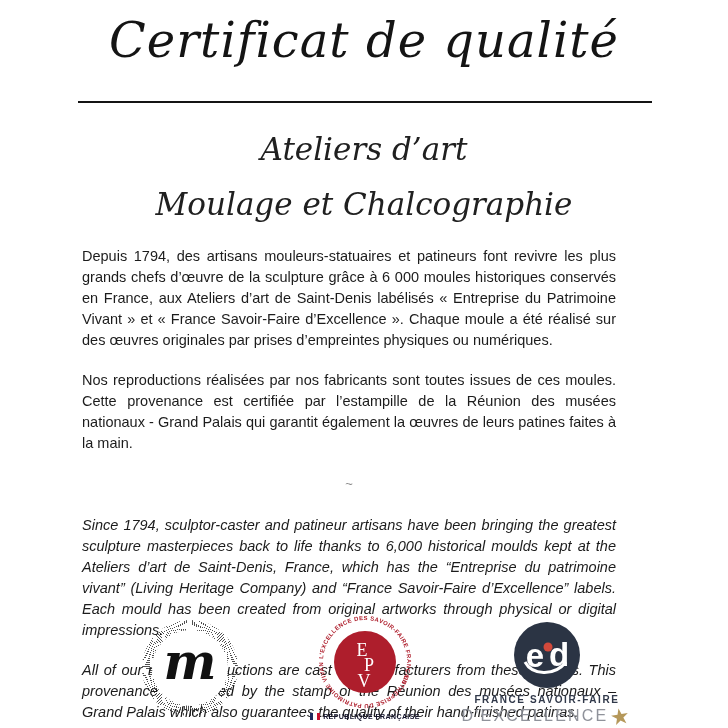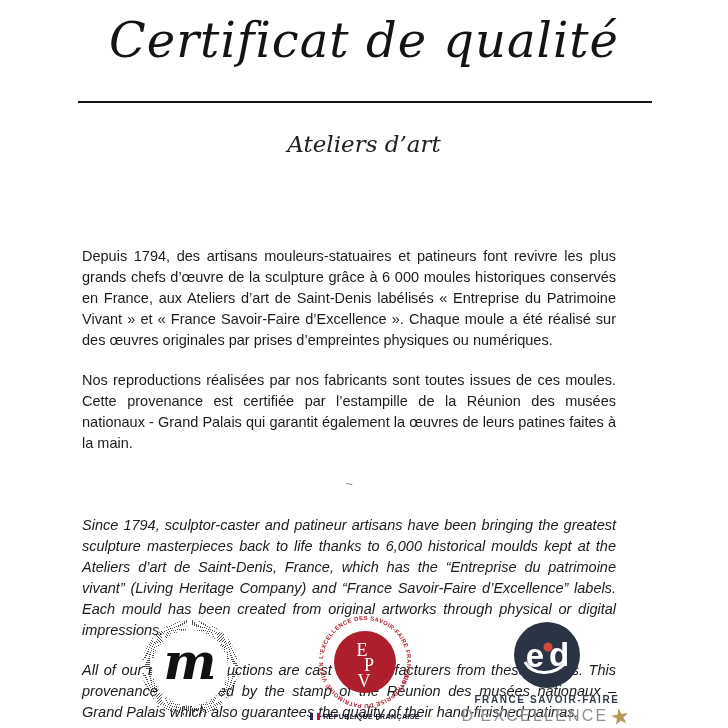--- a/index.html
+++ b/index.html
@@ -31,21 +31,21 @@
     width: 574px; height: 2px;
     background: #141414;
   }
   .cert-subtitle {
     position: absolute;
     left: 0; width: 728px;
     text-align: center;
     font-family: "DejaVu Serif", serif;
     font-style: italic;
     font-weight: 400;
-    font-size: 23px;
+    font-size: 31px;
     color: #202020;
   }
   .subtitle-1 { top: 131px; }
   .subtitle-2 { top: 186px; }
 
   
   .body-text {
     position: absolute;
     top: 246px; left: 82px;
     width: 534px;
@@ -157,20 +157,21 @@
 </style>
 </head>
 <body>
 
 <div class="page">
 
   <div class="cert-title">Certificat de qualité</div>
   <div class="title-rule"></div>
 
   <div class="cert-subtitle subtitle-1">Ateliers d’art</div>
+  <div class="cert-subtitle subtitle-2">Moulage et Chalcographie</div>
 
   <div class="body-text">
     <p class="para-fr">Depuis 1794, des artisans mouleurs-statuaires et patineurs font revivre les plus grands chefs d’œuvre de la sculpture grâce à 6 000 moules historiques conservés en France, aux Ateliers d’art de Saint-Denis labélisés « Entreprise du Patrimoine Vivant » et « France Savoir-Faire d’Excellence ». Chaque moule a été réalisé sur des œuvres originales par prises d’empreintes physiques ou numériques.</p>
     <p class="para-fr">Nos reproductions réalisées par nos fabricants sont toutes issues de ces moules. Cette provenance est certifiée par l’estampille de la Réunion des musées nationaux - Grand Palais qui garantit également la œuvres de leurs patines faites à la main.</p>
     <div class="tilde-sep">~</div>
     <p class="para-en">Since 1794, sculptor-caster and patineur artisans have been bringing the greatest sculpture masterpieces back to life thanks to 6,000 historical moulds kept at the Ateliers d’art de Saint-Denis, France, which has the “Entreprise du patrimoine vivant” (Living Heritage Company) and “France Savoir-Faire d’Excellence” labels. Each mould has been created from original artworks through physical or digital impressions.</p>
     <p class="para-en">All of our resin reproductions are cast by manufacturers from these moulds. This provenance is certified by the stamp of the Réunion des musées nationaux – Grand Palais which also guarantees the quality of their hand-finished patinas.</p>
   </div>
 
   <div class="logo rmn-logo">

